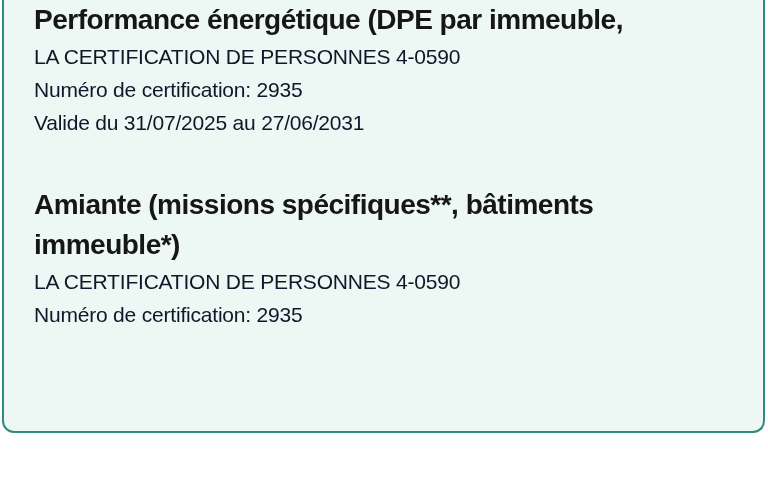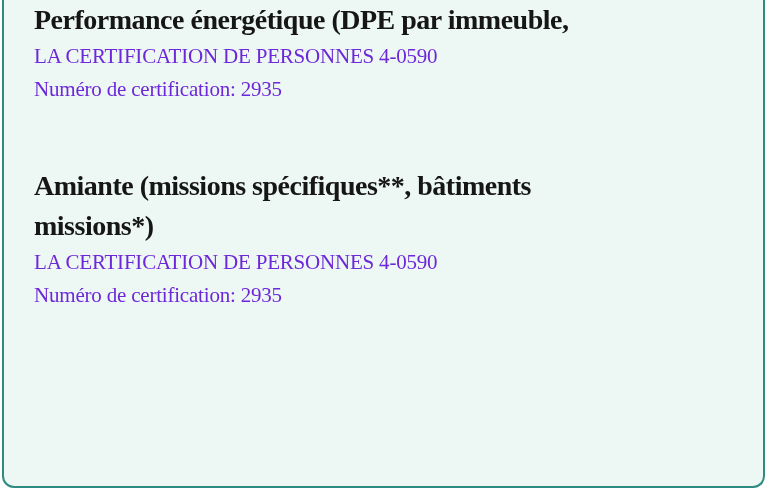--- a/index.html
+++ b/index.html
@@ -6,61 +6,61 @@
   html, body {
     width: 768px;
     height: 495px;
     background: #ffffff;
     font-family: "Liberation Sans", sans-serif;
     overflow: hidden;
   }
   .cert-card {
     margin-left: 2px;
     width: 763px;
-    height: 488px;
+    height: 433px;
     background: #edf7f3;
     border: 2px solid #2e8b81;
     border-top: none;
     border-radius: 0 0 12px 12px;
     padding: 0 30px;
     color: #161616;
-    font-family: Liberation Serif, serif;
   }
   .cert-block { margin: 0; }
-  .cert-block.second { margin-top: 60px; }
+  .cert-block.second { margin-top: 46px; }
   .cert-title {
     font-size: 28px;
     line-height: 40px;
     font-weight: 700;
     letter-spacing: -0.5px;
     color: #161616;
   }
   .cert-line {
     font-size: 21px;
     line-height: 33px;
     font-weight: 400;
     letter-spacing: -0.2px;
-    color: #6d28d9;
+    color: #0f172a;
   }
 </style>
 </head>
 <body>
 
 <div class="cert-card">
 
   <section class="cert-block">
     <h3 class="cert-title">
       <span>Performance énergétique (DPE par immeuble,</span><br>
     </h3>
     <p class="cert-line">LA CERTIFICATION DE PERSONNES 4-0590</p>
     <p class="cert-line">Numéro de certification: 2935</p>
+    <p class="cert-line">Valide du 31/07/2025 au 27/06/2031</p>
   </section>
 
   <section class="cert-block second">
     <h3 class="cert-title">
       <span>Amiante (missions spécifiques**, bâtiments</span><br>
-      <span>missions*)</span>
+      <span>immeuble*)</span>
     </h3>
     <p class="cert-line">LA CERTIFICATION DE PERSONNES 4-0590</p>
     <p class="cert-line">Numéro de certification: 2935</p>
   </section>
 
 </div>
 
 </body></html>

